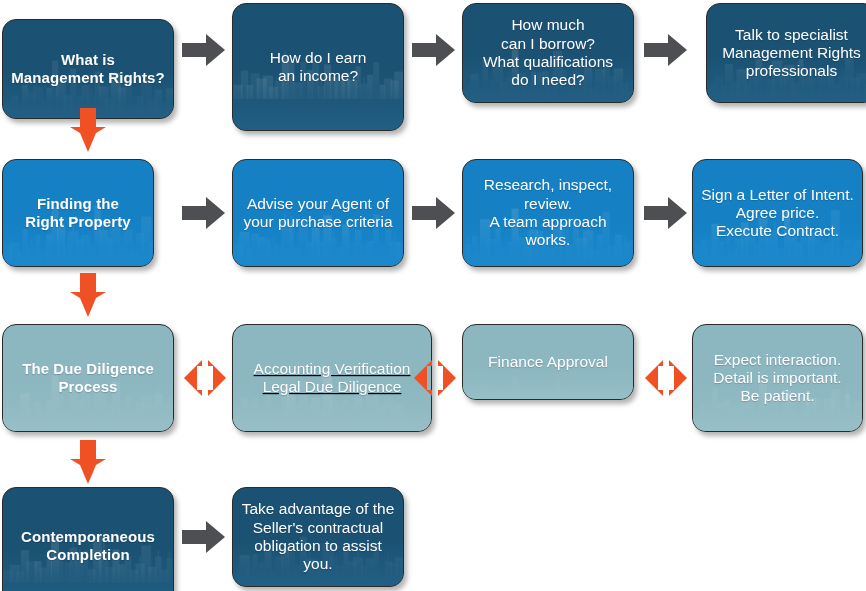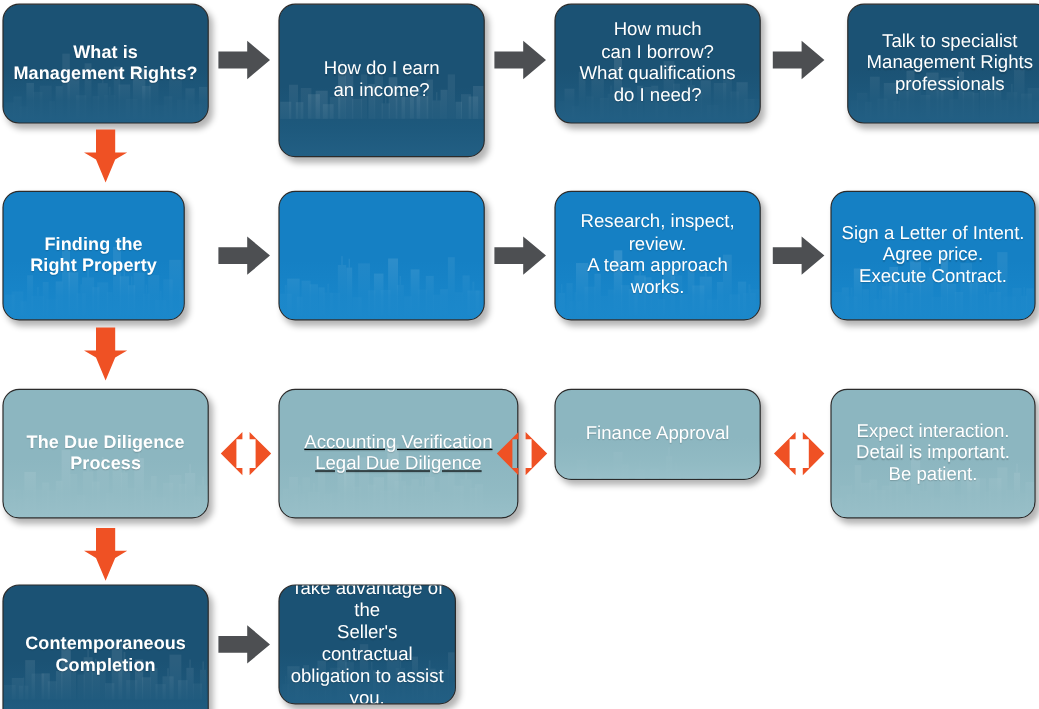--- a/index.html
+++ b/index.html
@@ -79,21 +79,21 @@
 
   
   .conn { position: absolute; }
   .conn svg { display: block; overflow: visible; }
 </style>
 </head>
 <body>
 
 <div id="chart">
 
-  <div class="node theme-navy is-head" style="left:2px;  top:3px;  width:172px; height:100px;">
+  <div class="node theme-navy is-head" style="left:2px;  top:19px;  width:172px; height:100px;">
     <div class="skyline">
         <svg width="170" height="98" viewBox="0 0 170 98" style="position: absolute; left: 0px; top: 0px;">
           <g>
             <rect x="1.4" y="81.4" width="7.5" height="13.7" fill="#ffffff" fill-opacity="0.102"></rect>
             <rect x="8.2" y="76.4" width="6.8" height="18.6" fill="#ffffff" fill-opacity="0.117"></rect>
             <rect x="13.3" y="84.7" width="6.7" height="10.4" fill="#ffffff" fill-opacity="0.100"></rect>
             <rect x="19.0" y="65.1" width="6.3" height="29.9" fill="#ffffff" fill-opacity="0.118"></rect>
             <rect x="24.7" y="72.6" width="7.8" height="22.4" fill="#ffffff" fill-opacity="0.072"></rect>
             <rect x="30.1" y="67.4" width="9.9" height="27.6" fill="#ffffff" fill-opacity="0.062"></rect>
             <rect x="38.1" y="80.3" width="4.8" height="14.8" fill="#ffffff" fill-opacity="0.105"></rect>
@@ -377,20 +377,22 @@
             <rect x="140.2" y="54.3" width="5.8" height="48.5" fill="#ffffff" fill-opacity="0.063"></rect>
             <rect x="145.9" y="83.6" width="6.8" height="19.2" fill="#ffffff" fill-opacity="0.076"></rect>
             <rect x="152.4" y="69.5" width="6.0" height="33.3" fill="#ffffff" fill-opacity="0.070"></rect>
             <rect x="156.5" y="82.1" width="10.0" height="20.7" fill="#ffffff" fill-opacity="0.115"></rect>
             <rect x="160.7" y="74.7" width="1.6" height="7.4" fill="#ffffff" fill-opacity="0.07"></rect>
             <rect x="163.4" y="82.1" width="5.7" height="20.7" fill="#ffffff" fill-opacity="0.090"></rect>
           </g>
         </svg>
       </div>
     <div class="fade"></div>
+    <div class="label">Advise your Agent of
+your purchase criteria</div>
   </div>
 
   <div class="conn" style="left:412px; top:196px;">
     <svg width="44" height="34" viewBox="0 0 44 34">
       <path d="M0,10 L24,10 L24,1 L43,17 L24,33 L24,24 L0,24 Z" fill="#4d4f52"></path>
     </svg>
   </div>
 
   <div class="node theme-blue is-body" style="left:462px; top:159px; width:172px; height:108px;">
     <div class="skyline">
@@ -762,21 +764,21 @@
     <div class="label">Contemporaneous
 Completion</div>
   </div>
 
   <div class="conn" style="left:182px; top:520px;">
     <svg width="44" height="34" viewBox="0 0 44 34">
       <path d="M0,10 L24,10 L24,1 L43,17 L24,33 L24,24 L0,24 Z" fill="#4d4f52"></path>
     </svg>
   </div>
 
-  <div class="node theme-navy is-body" style="left:232px; top:487px; width:148px; height:100px;">
+  <div class="node theme-navy is-body" style="left:232px; top:487px; width:172px; height:100px;">
     <div class="skyline">
         <svg width="170" height="98" viewBox="0 0 170 98" style="position: absolute; left: 0px; top: 0px;">
           <g>
             <rect x="2.3" y="82.2" width="5.6" height="12.8" fill="#ffffff" fill-opacity="0.080"></rect>
             <rect x="4.5" y="75.4" width="1.2" height="6.9" fill="#ffffff" fill-opacity="0.07"></rect>
             <rect x="6.4" y="67.2" width="10.3" height="27.9" fill="#ffffff" fill-opacity="0.115"></rect>
             <rect x="12.9" y="79.8" width="7.6" height="15.2" fill="#ffffff" fill-opacity="0.080"></rect>
             <rect x="16.1" y="73.0" width="1.2" height="6.9" fill="#ffffff" fill-opacity="0.07"></rect>
             <rect x="19.6" y="66.3" width="4.9" height="28.8" fill="#ffffff" fill-opacity="0.089"></rect>
             <rect x="25.2" y="75.2" width="6.8" height="19.9" fill="#ffffff" fill-opacity="0.095"></rect>

